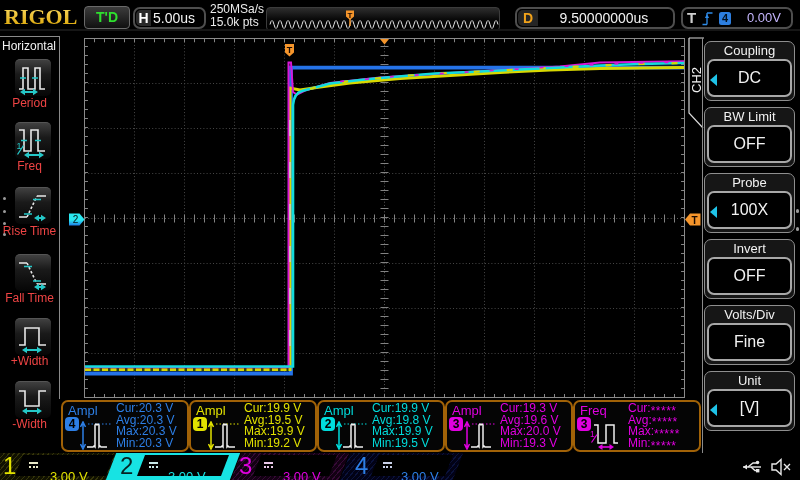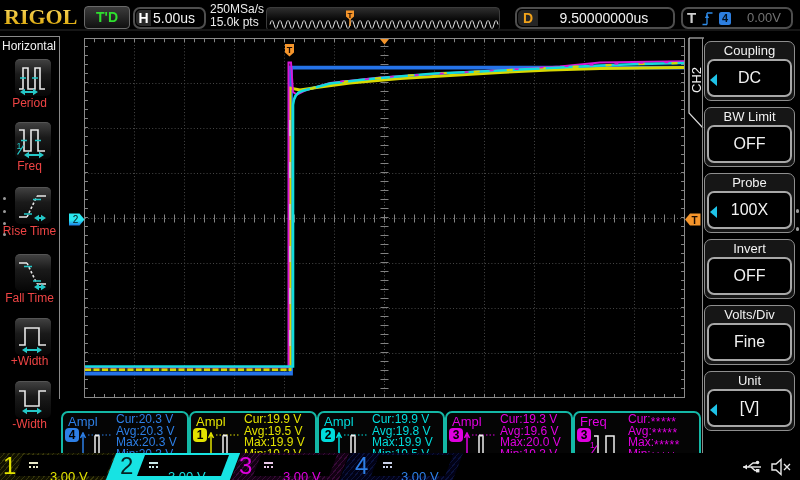--- a/index.html
+++ b/index.html
@@ -25,39 +25,39 @@
 #dbox{left:515px;top:7px;width:156px;height:18px;}
 #dbox .tag{position:absolute;left:1px;top:1px;width:20px;height:16px;background:#252525;
 border-radius:5px 0 0 5px;color:#f0a21b;font-weight:bold;font-size:14px;text-align:center;line-height:16px;}
 #dbox .val{position:absolute;left:22px;top:0;width:130px;height:18px;color:#f2f2f2;font-size:14px;
 text-align:center;line-height:19px;}
 #trigbox{left:681px;top:7px;width:108px;height:18px;}
 #trigbox .t{position:absolute;left:4px;top:0px;color:#cfcfcf;font-weight:bold;font-size:15px;}
 #trigbox svg{position:absolute;left:19px;top:2px;}
 #trigbox .n4{position:absolute;left:36px;top:2.5px;width:12px;height:13px;background:#2d7fe0;
 border-radius:2.5px;color:#001020;font-weight:bold;font-size:11px;text-align:center;line-height:13px;}
-#trigbox .lv{position:absolute;left:56px;top:0;width:50px;color:#737373;font-size:13px;
+#trigbox .lv{position:absolute;left:56px;top:0;width:50px;color:#c4b5fd;font-size:13px;
 text-align:center;line-height:18px;}
 
 #lframe{left:0;top:36px;width:59px;height:362px;border-top:1px solid #8a8a8a;border-right:1px solid #8a8a8a;}
 #ltitle{left:0;top:39px;width:58px;color:#f2f2f2;font-size:12px;text-align:center;}
 .lbtn{position:absolute;left:15px;width:36px;height:36px;border-radius:5px;
 background:linear-gradient(#404040,#1a1a1a 40%,#060606);border-top:1px solid #555;}
 .llab{position:absolute;left:0;width:59px;color:#ef4444;font-size:12px;text-align:center;}
 .dot{position:absolute;border-radius:50%;background:#9a9a9a;}
 
 .ritem{position:absolute;left:704px;width:89px;height:58px;border:1px solid #8e8e8e;
 border-radius:7px;background:#161616;}
 .ritem .lab{position:absolute;left:0;top:1px;width:100%;color:#f2f2f2;font-size:13px;text-align:center;}
 .ritem .vbox{position:absolute;left:2px;top:17px;width:81px;height:34px;border:2px solid #a8a8a8;
 border-radius:7px;background:#000;color:#f2f2f2;font-size:16px;text-align:center;line-height:34px;}
 .ritem .arr{position:absolute;left:5px;top:32px;width:0;height:0;
 border-top:6px solid transparent;border-bottom:6px solid transparent;border-right:7px solid #1fc3e8;}
 
-.mpanel{position:absolute;top:411px;width:124px;height:48px;border:2px solid #14b8a6;
+.mpanel{position:absolute;top:400px;width:124px;height:48px;border:2px solid #a16207;
 border-radius:7px;background:#050505;}
 .mpanel .ti{position:absolute;left:5px;top:1px;font-size:13px;}
 .mpanel .badge{position:absolute;left:2px;top:15px;width:14px;height:14px;border-radius:4px;
 font-size:12px;font-weight:bold;color:#000;text-align:center;line-height:14px;}
 .mpanel .vals{position:absolute;left:53px;top:1px;font-size:12px;line-height:11.7px;white-space:nowrap;}
 .mpanel .st{position:relative;top:2.5px;letter-spacing:0.5px;}
 
 #chbar{left:0;top:453px;width:800px;height:27px;background:#000;overflow:hidden;}
 .chblk{position:absolute;top:0;height:27px;transform:skewX(-21deg);}
 .chin{position:absolute;top:2px;height:21px;background:#000;transform:skewX(-21deg);}

